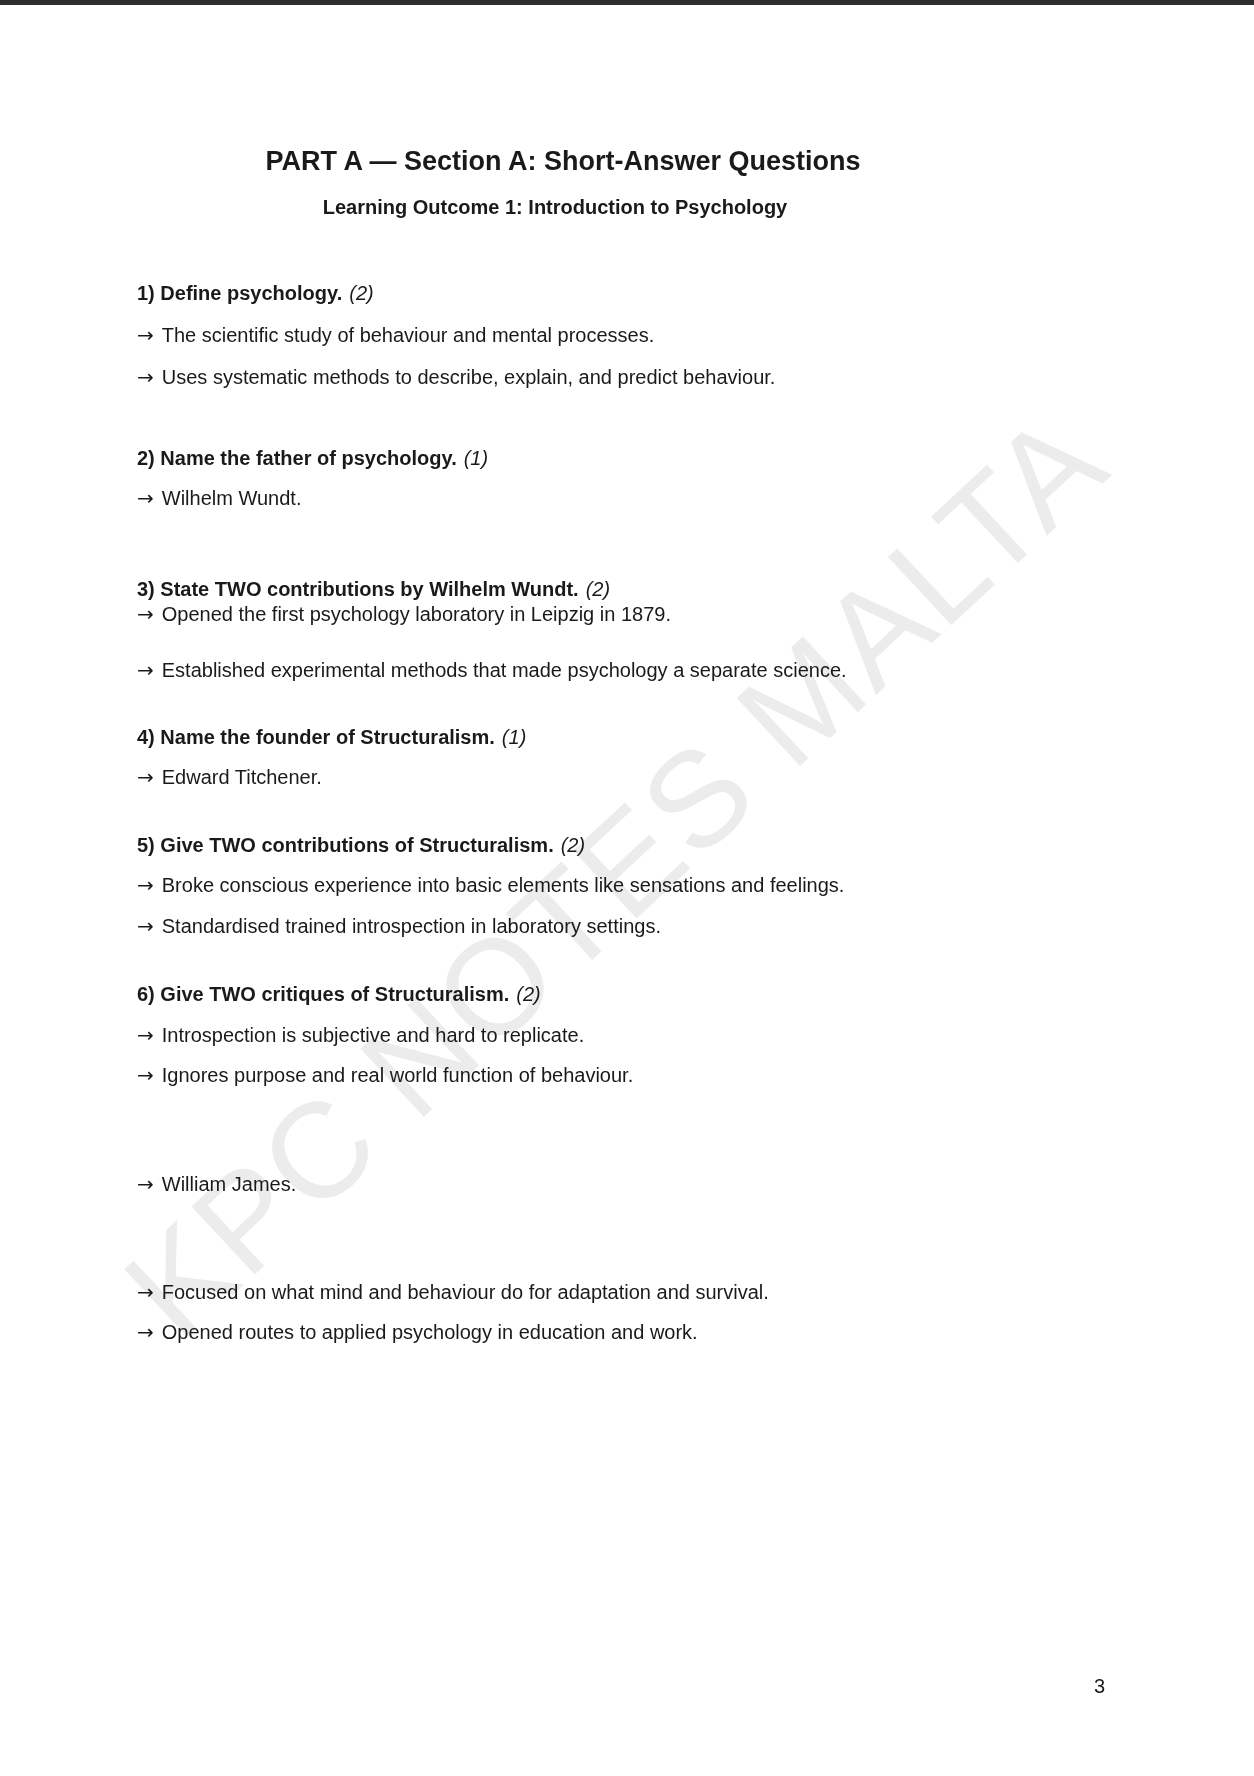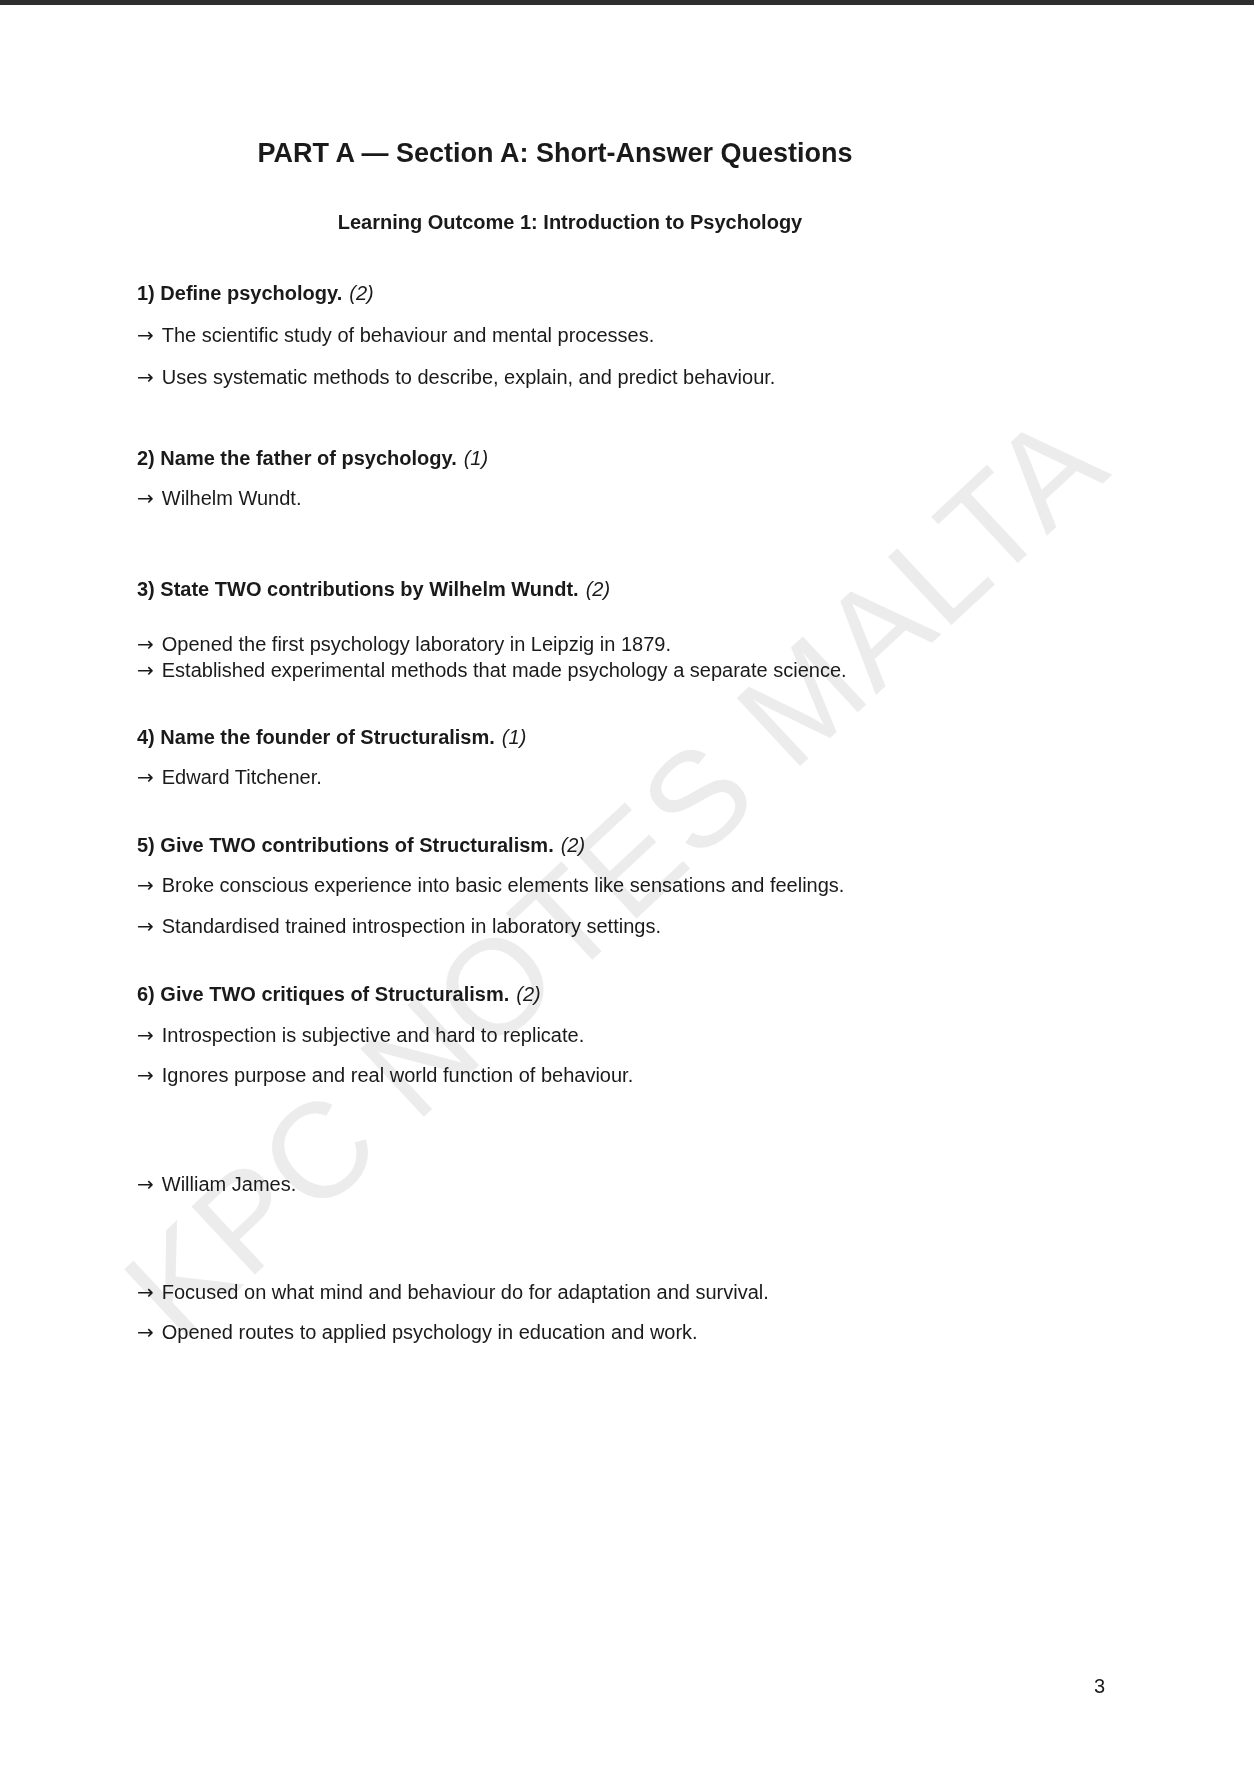--- a/index.html
+++ b/index.html
@@ -35,33 +35,33 @@
     white-space: nowrap;
     z-index: 0;
     user-select: none;
   }
   .title {
     position: absolute;
     left: 0;
     width: 1110px;
     text-align: center;
     top: 140px;
-    margin: 0;
+    margin: 8px;
     font-size: 27px;
     font-weight: bold;
     line-height: 1;
     z-index: 1;
   }
   .subtitle {
     position: absolute;
     left: 0;
     width: 1110px;
     text-align: center;
     top: 197px;
-    margin: 15px;
+    margin: 0;
     font-size: 20px;
     font-weight: bold;
     line-height: 1;
     z-index: 1;
   }
   .line {
     position: absolute;
     left: 137px;
     margin: 0;
     font-size: 20px;
@@ -120,21 +120,21 @@
   <p class="line" style="top:448px">
     <strong class="q-label">2) Name the father of psychology.</strong><em class="q-marks">(1)</em>
   </p>
   <p class="line" style="top:488px">
     <span class="arrow">→</span><span class="a-text">Wilhelm Wundt.</span>
   </p>
 
   <p class="line" style="top:579px">
     <strong class="q-label">3) State TWO contributions by Wilhelm Wundt.</strong><em class="q-marks">(2)</em>
   </p>
-  <p class="line" style="top:634px">
+  <p class="line" style="top:604px">
     <span class="arrow">→</span><span class="a-text">Opened the first psychology laboratory in Leipzig in 1879.</span>
   </p>
   <p class="line" style="top:660px">
     <span class="arrow">→</span><span class="a-text">Established experimental methods that made psychology a separate science.</span>
   </p>
 
   <p class="line" style="top:727px">
     <strong class="q-label">4) Name the founder of Structuralism.</strong><em class="q-marks">(1)</em>
   </p>
   <p class="line" style="top:767px">

